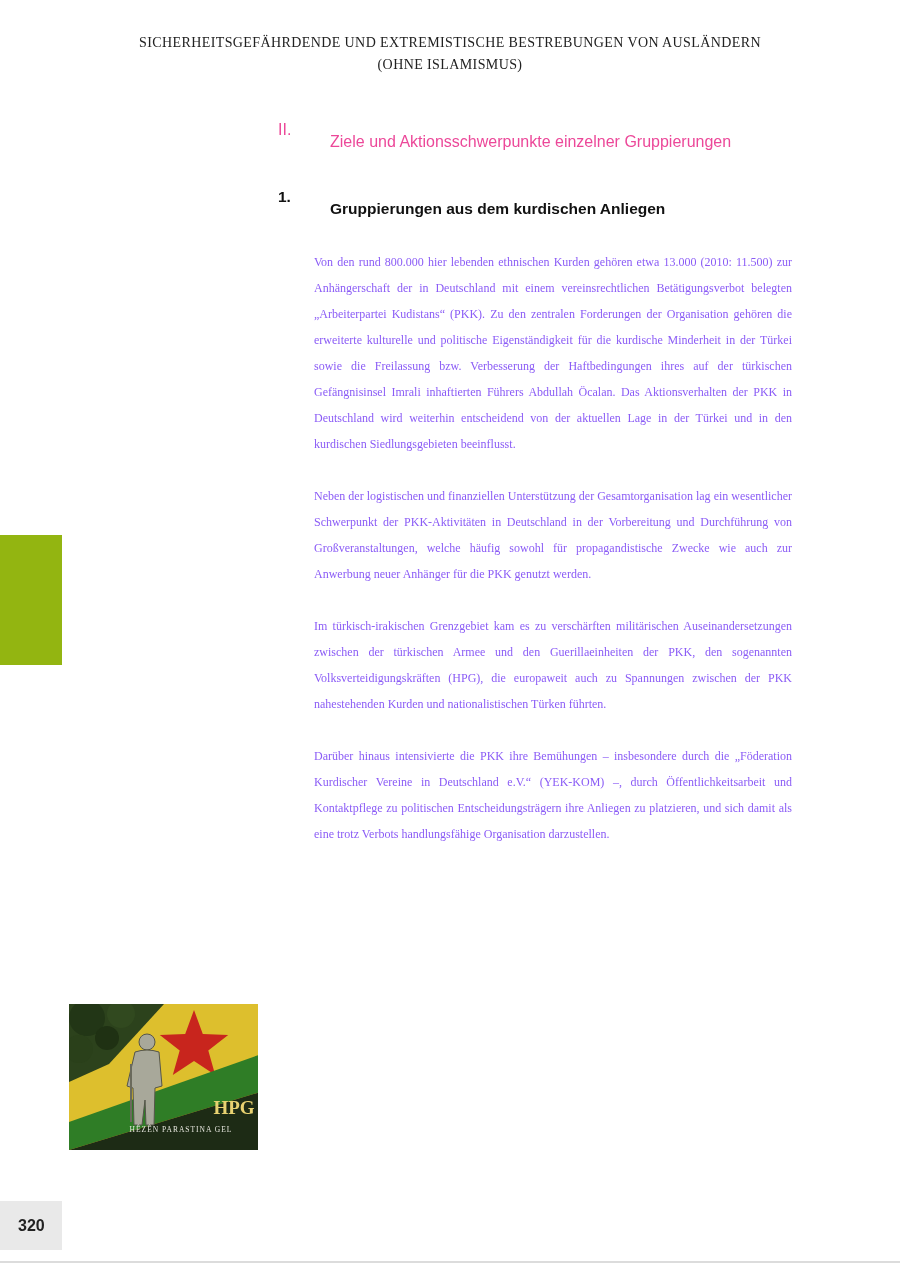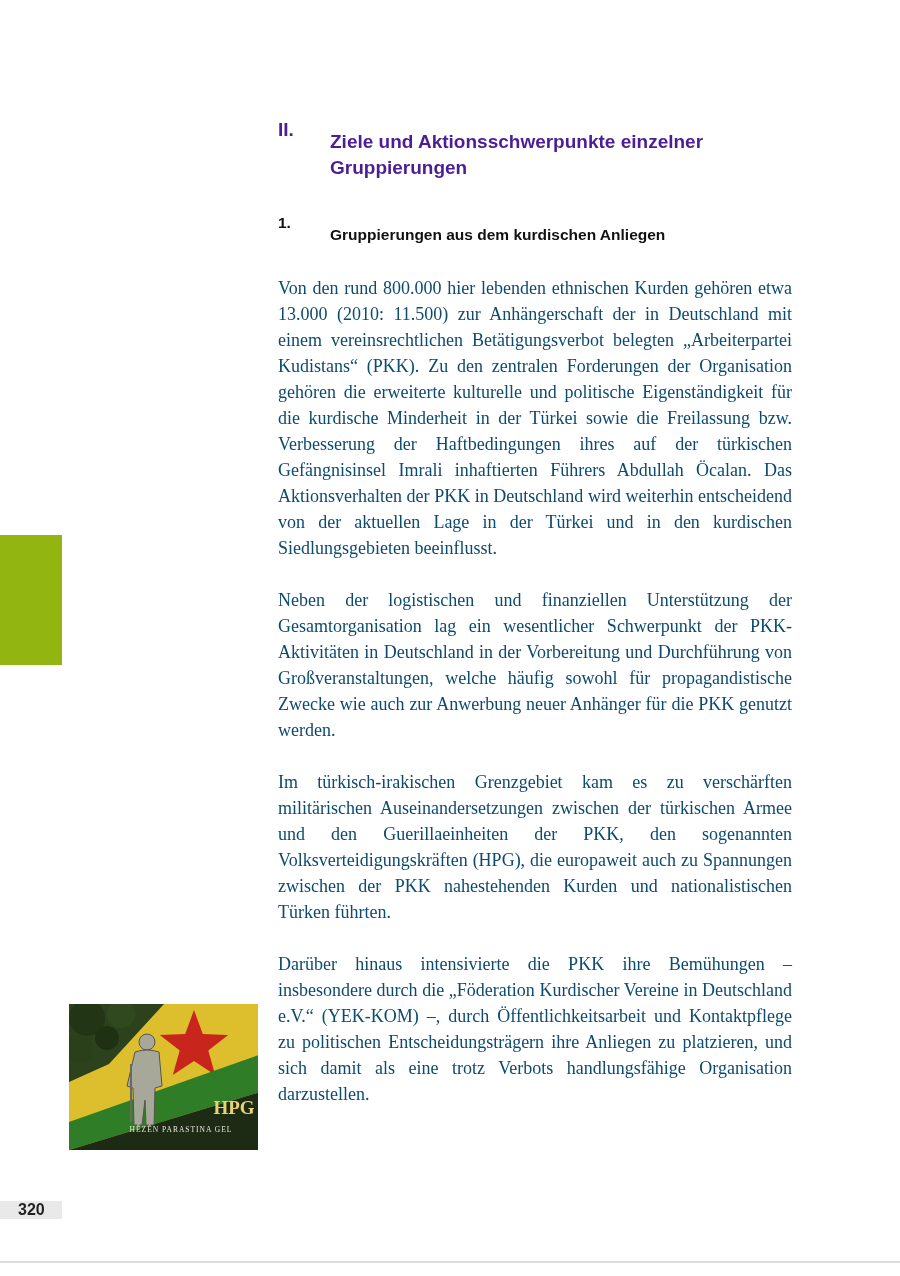--- a/index.html
+++ b/index.html
@@ -37,61 +37,62 @@
   }
   
   .content {
     position: absolute;
     left: 278px; top: 117px;
     width: 514px;
   }
   .h1 {
     display: flex;
     font-family: "Liberation Sans", sans-serif;
-    font-weight: 700;
-    font-size: 19px;
+    font-weight: 400;
+    font-size: 16px;
     line-height: 26px;
-    color: #4c1d95;
+    color: #ec4899;
     margin-bottom: 31px;
   }
   .h2, .h3 {
     display: flex;
     font-family: "Liberation Sans", sans-serif;
     font-weight: 700;
     font-size: 15.5px;
     line-height: 21px;
     color: #111111;
   }
   .h2 { margin-bottom: 30px; }
   .h3 { margin-bottom: 27px; }
   .hnum { width: 52px; flex: none; }
   .htitle { flex: 1; margin-top: 12px; }
   .body-par {
-    font-size: 18px;
+    font-size: 12px;
     line-height: 26px;
     text-align: justify;
-    color: #0c4a6e;
+    color: #8b5cf6;
     margin-bottom: 26px;
     hyphens: auto;
+    margin-left: 36px;
     -webkit-hyphens: auto;
   }
   
   .hpg-fig {
     position: absolute;
     left: 60px; top: 1004px;
     width: 198px; height: 146px;
     overflow: hidden;
     padding-left: 9px;
   }
   .hpg-fig svg { display: block; }
   
   .pagenum-box {
     position: absolute;
     left: 0; top: 1201px;
-    width: 62px; height: 18px;
+    width: 62px; height: 49px;
     background: #e9e9e9;
     display: flex;
     align-items: center;
     padding-left: 18px;
     font-family: "Liberation Sans", sans-serif;
     font-weight: 700;
     font-size: 16px;
     color: #222222;
   }
   
@@ -100,20 +101,24 @@
     left: 0; top: 1261px;
     width: 100%; height: 2px;
     background: #dcdcdc;
   }
 </style>
 </head>
 <body>
 
 <div class="page">
 
+  <header class="doc-header">
+    <div>SICHERHEITSGEFÄHRDENDE UND EXTREMISTISCHE BESTREBUNGEN VON AUSLÄNDERN</div>
+    <div>(OHNE ISLAMISMUS)</div>
+  </header>
 
   <div class="green-tab"></div>
 
   <main class="content">
 
     <h1 class="h1">
       <span class="hnum">II.</span>
       <span class="htitle">Ziele und Aktionsschwerpunkte einzelner Gruppierungen</span>
     </h1>
 

